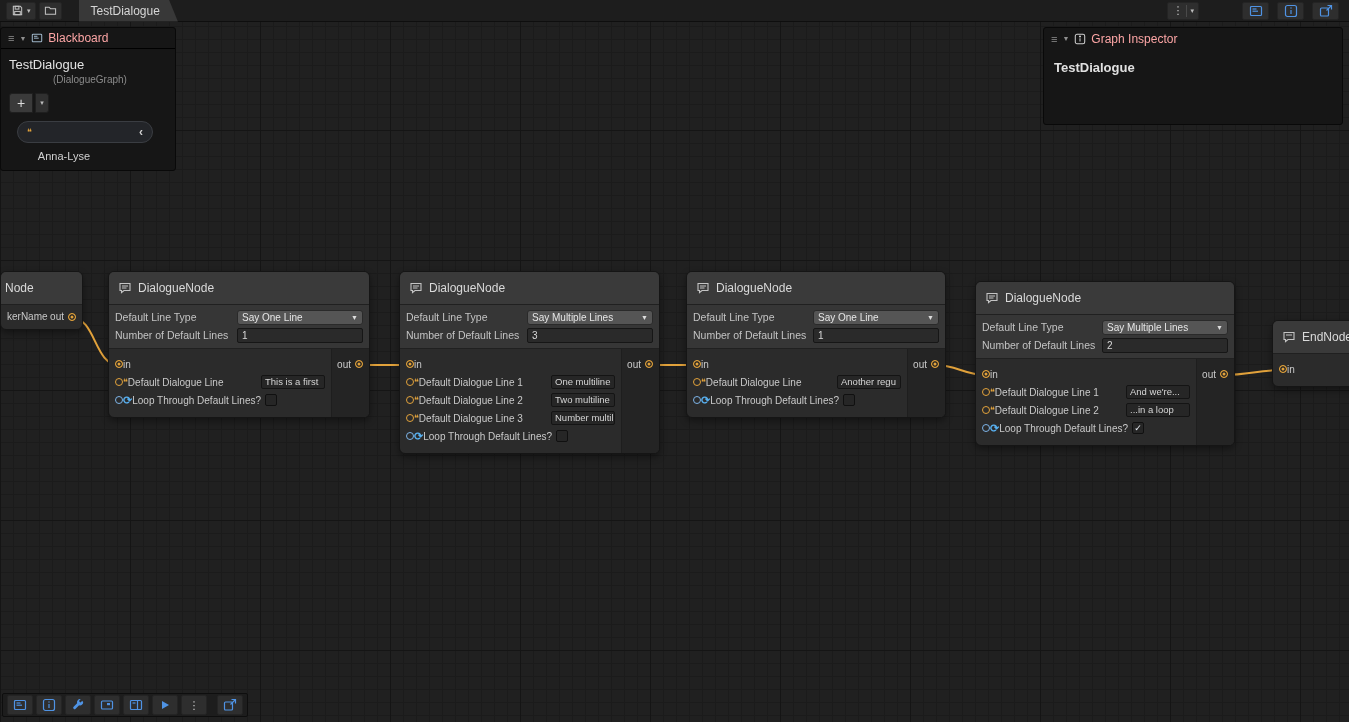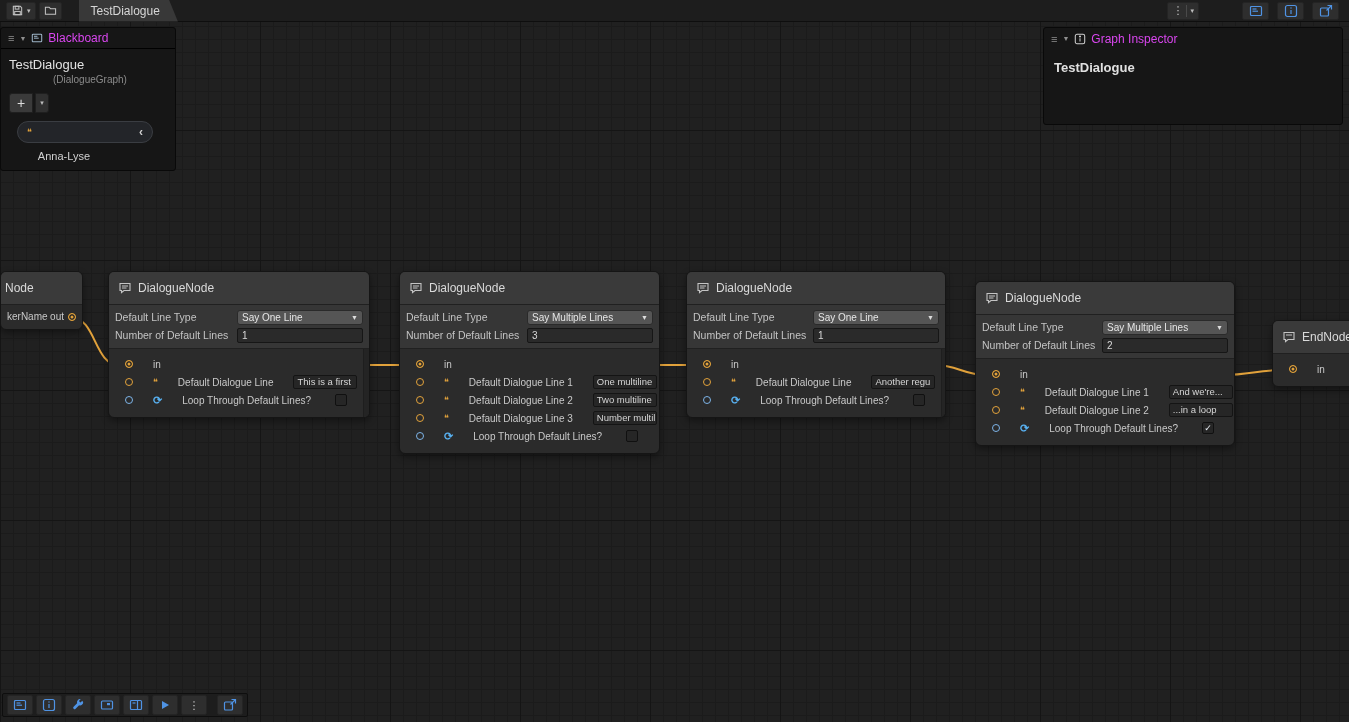--- a/index.html
+++ b/index.html
@@ -33,21 +33,21 @@
   .frow { display:flex; align-items:center; justify-content:space-between; height:18px; gap:6px; }
   .flabel { color:#c3c3c3; font-size:10.5px; white-space:nowrap;text-align:center; }
   .dropdown { width:126px; height:15px; background:#555; border:1px solid #2a2a2a; border-radius:3px;
               display:flex; align-items:center; padding:0 4px; color:#e6e6e6; font-size:10px;gap:18px; }
   .dropdown .darr { margin-left:auto; font-size:7px; color:#ddd; }
   .numfield { width:126px; height:15px; background:#2a2a2a; border:1px solid #161616; border-radius:2px;
               display:flex; align-items:center; padding:0 4px; color:#d8d8d8; font-size:10px; }
   .node-ports { display:flex; align-items:stretch; }
   .pin-col { flex:1; padding:6px 0 8px; }
   .pout-col { width:38px; background:#242424; border-left:1px solid #1e1e1e; padding:6px 6px 8px; }
-  .prow { display:flex; align-items:center; height:18px; gap:20px; padding-left:16px; }
+  .prow { display:flex; align-items:center; height:18px; gap:0; padding-left:6px; }
   .plabel { font-size:10px; color:#c9c9c9; white-space:nowrap; }
   .out-row { display:flex; align-items:center; justify-content:flex-end; gap:4px; height:18px; }
   .dot { width:8px; height:8px; border-radius:50%; border:1.5px solid #e2a23b; flex:none; }
   .dot.conn { background:#e2a23b; box-shadow:inset 0 0 0 1.5px #242424; }
   .dot.blue { border-color:#7db4e8; }
   .tfield { width:64px; height:14px; background:#262626; border:1px solid #141414; border-radius:2px;
             margin-left:auto; margin-right:6px; padding:0 3px; font-size:9.5px; color:#d5d5d5;
             overflow:hidden; white-space:nowrap; display:flex; }
   .qicon { color:#e2a23b; font-size:9px; line-height:1; flex:none; }
   .licon { color:#58b0f0; font-size:11px; font-weight:bold; line-height:1; flex:none; }
@@ -56,21 +56,21 @@
   .simple-row { display:flex; align-items:center; justify-content:space-between; padding:3px 6px 4px; height:24px; }
 
   
   .panel { position:absolute; z-index:5; background:#161616; border:1px solid #090909; border-radius:3px; }
   #blackboard { left:0; top:27px; width:176px; height:144px; }
   #inspector  { left:1043px; top:27px; width:300px; height:98px; }
   .panel-header { display:flex; align-items:center; gap:5px; height:21px; padding:0 7px; border-bottom:1px solid #000; }
   .hmenu { color:#8f8f8f; font-size:11px; }
   .harrow { color:#8f8f8f; font-size:7px; }
   .hicon svg { width:12px; height:12px; display:block; }
-  .htitle { color:#d946ef; font-size:12px; }
+  .htitle { color:#fca5a5; font-size:12px; }
   .bb-name { color:#e2e2e2; font-size:13px; padding:8px 8px 0; }
   .bb-type { color:#8b8b8b; font-size:10px; padding:2px 8px 0;margin-left:44px; }
   .bb-addrow { display:flex; gap:2px; padding:8px 8px 3px; }
   .bb-add { width:24px; height:20px; background:#3a3a3a; border:1px solid #1f1f1f; border-radius:3px 0 0 3px;
             color:#ddd; font-size:14px; line-height:18px; text-align:center; }
   .bb-add-arrow { width:14px; height:20px; background:#303030; border:1px solid #1f1f1f; border-radius:0 3px 3px 0;
                   color:#bbb; font-size:7px; line-height:18px; text-align:center; }
   .bb-pill { margin:5px 0 0 16px; width:136px; height:22px; background:#232529; border:1px solid #3a3d42;
              border-radius:11px; display:flex; align-items:center; gap:6px; padding:0 9px; }
   .pill-label { font-size:11px; color:#d0d0d0;margin-top:48px; }

